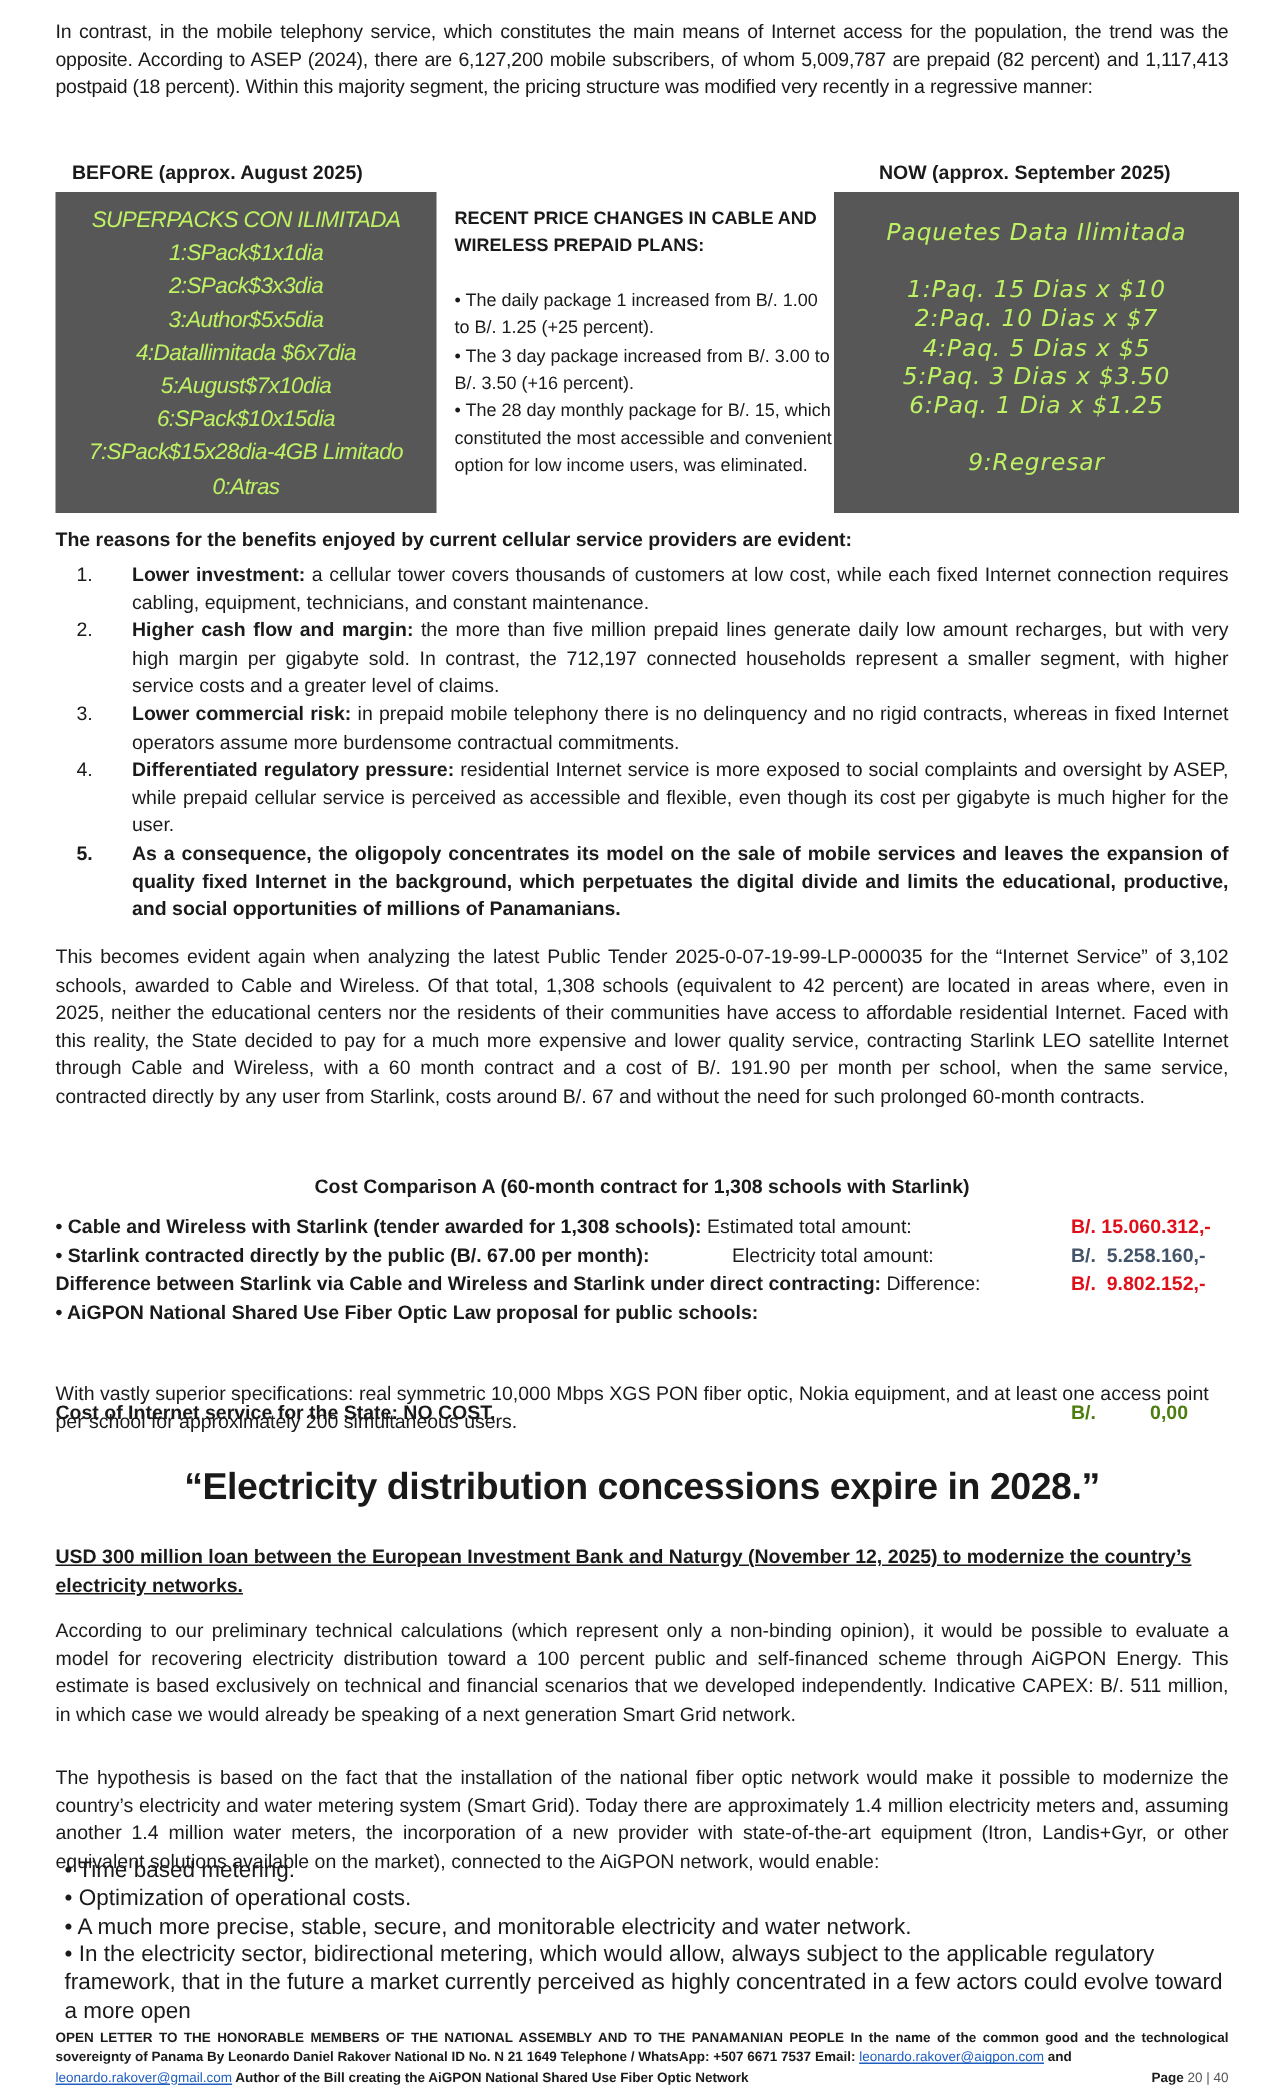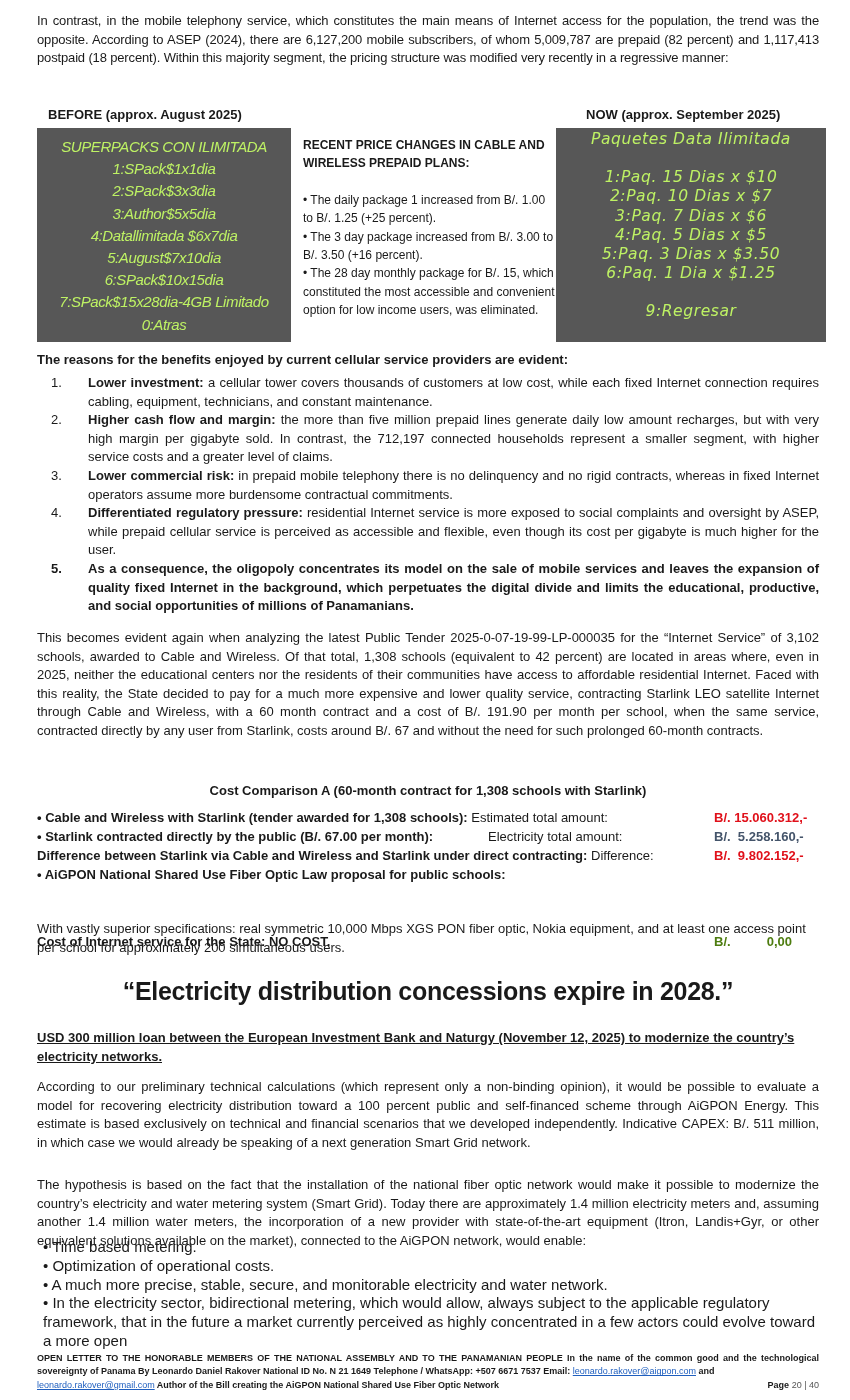--- a/index.html
+++ b/index.html
@@ -13,21 +13,21 @@
   .intro { position: absolute; top: 0; left: 0; width: 782px; letter-spacing: -0.15px; }
 
   .fig-label { position: absolute; font-weight: bold; font-size: 13px; }
   .screen {
     position: absolute; background: #575757; color: #bef264; text-align: center;
     font-family: "Liberation Sans", sans-serif;
     font-style: italic;
   }
   .screen-before { left: 0; top: 116px; width: 254px; height: 214px; padding-top: 8px; box-sizing: border-box; }
   .screen-before .line { font-size: 15px; line-height: 22.2px; letter-spacing: -0.4px; }
-  .screen-now { left: 519px; top: 116px; width: 270px; height: 214px; padding-top: 2px; box-sizing: border-box; }
+  .screen-now { left: 519px; top: 116px; width: 270px; height: 214px; padding-top: 18px; box-sizing: border-box; }
   .screen-now .line { font-size: 15.5px; line-height: 19.2px; letter-spacing: 0.6px; font-family: "DejaVu Sans", sans-serif; }
   .screen-now .gap { height: 19px; }
 
   .changes { position: absolute; left: 266px; top: 124px; width: 252px; font-size: 12px; line-height: 18.4px; }
   .changes .title { font-weight: bold; font-size: 12px; }
   .changes .spacer { height: 18px; }
 
   .reasons-title { position: absolute; top: 340px; left: 0; font-weight: bold; font-size: 13px; }
   ol.reasons { position: absolute; top: 362px; left: 0; width: 782px; margin: 0; padding: 0; list-style: none; }
   ol.reasons li { position: relative; padding-left: 51px; font-size: 13px; line-height: 18.6px; text-align: justify; }
@@ -87,21 +87,20 @@
     <div>• The 3 day package increased from B/. 3.00 to B/. 3.50 (+16 percent).</div>
     <div>• The 28 day monthly package for B/. 15, which constituted the most accessible and convenient option for low income users, was eliminated.</div>
   </div>
 
   <div class="fig-label" style="left:549px; top:95px;">NOW (approx. September 2025)</div>
   <div class="screen screen-now">
     <div class="line">Paquetes Data Ilimitada</div>
     <div class="gap"></div>
     <div class="line">1:Paq. 15 Dias x $10</div>
     <div class="line">2:Paq. 10 Dias x $7</div>
-    <div class="line">3:Paq. 7 Dias x $6</div>
     <div class="line">4:Paq. 5 Dias x $5</div>
     <div class="line">5:Paq. 3 Dias x $3.50</div>
     <div class="line">6:Paq. 1 Dia x $1.25</div>
     <div class="gap"></div>
     <div class="line">9:Regresar</div>
   </div>
 
   <div class="reasons-title">The reasons for the benefits enjoyed by current cellular service providers are evident:</div>
   <ol class="reasons">
     <li><span class="num">1.</span><span class="lead">Lower investment:</span><span> a cellular tower covers thousands of customers at low cost, while each fixed Internet connection requires cabling, equipment, technicians, and constant maintenance.</span></li>

